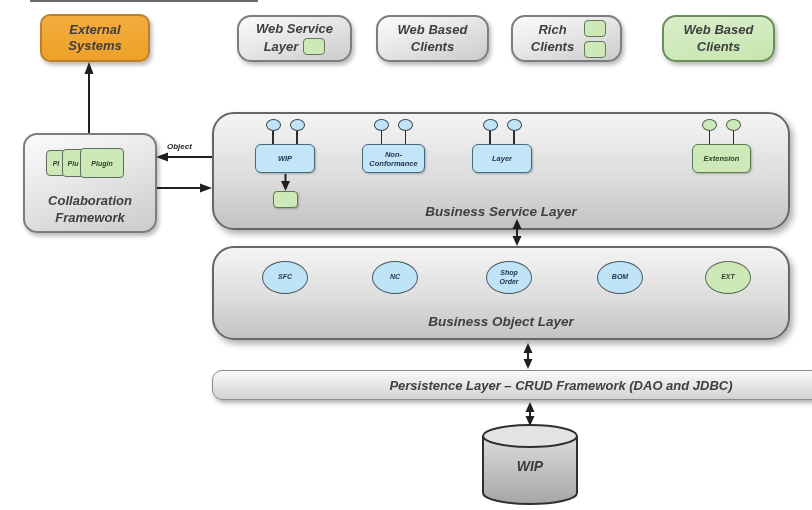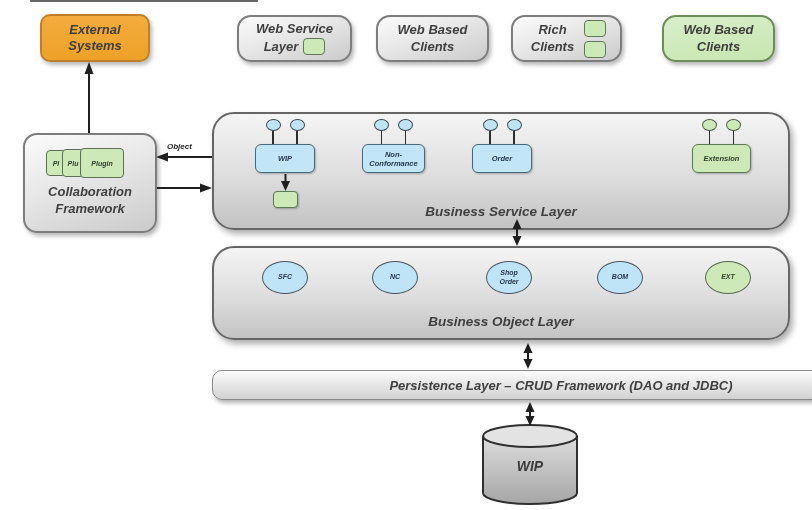--- a/index.html
+++ b/index.html
@@ -36,21 +36,21 @@
   
   .collab{left:23px;top:133px;width:134px;height:100px;border-radius:14px;flex-direction:column;
           justify-content:flex-start;padding-top:12px;}
   .plugins{position:relative;width:110px;height:32px;margin-left:6px;}
   .plugin{position:absolute;box-sizing:border-box;background:#cde9b8;border:1.5px solid #5e6e58;
           border-radius:4px;display:flex;align-items:center;justify-content:center;
           font-size:7px;font-weight:bold;color:#2f3f2a;overflow:hidden;}
   .p1{left:8px;top:3px;width:20px;height:26px;z-index:1;}
   .p2{left:24px;top:2px;width:22px;height:28px;z-index:2;}
   .p3{left:42px;top:1px;width:44px;height:30px;z-index:3;}
-  .collab-title{margin-top:5px;font-size:13px;line-height:1.3;width:100%;text-align:center;}
+  .collab-title{margin-top:14px;font-size:13px;line-height:1.3;width:100%;text-align:center;}
   .events-label{position:absolute;left:167px;top:142px;font-size:8px;font-weight:bold;color:#1f1f1f;}
 
   
   .layer{position:absolute;box-sizing:border-box;border:2px solid #666;border-radius:22px;
          background:linear-gradient(180deg,#f4f4f4 0%,#ddd 55%,#c3c3c3 100%);
          box-shadow:3px 4px 6px rgba(0,0,0,0.32);}
   .bsl{left:212px;top:112px;width:578px;height:118px;}
   .bol{left:212px;top:246px;width:578px;height:94px;}
   .layer-title{position:absolute;bottom:9px;left:0;width:100%;text-align:center;
                font-size:13.5px;font-weight:bold;color:#3f3f3f;}
@@ -179,21 +179,21 @@
       <div class="lolli">
           <div class="oval"></div>
           <div class="stem"></div>
         </div>
       <div class="lolli">
           <div class="oval"></div>
           <div class="stem"></div>
         </div>
     </div>
     <div class="svc-box">
-        <span>Order</span>
+        <span>Layer</span>
       </div>
   </div>
   <div class="service s-ext svc-green">
     <div class="lollis">
       <div class="lolli">
           <div class="oval"></div>
           <div class="stem"></div>
         </div>
       <div class="lolli">
           <div class="oval"></div>

